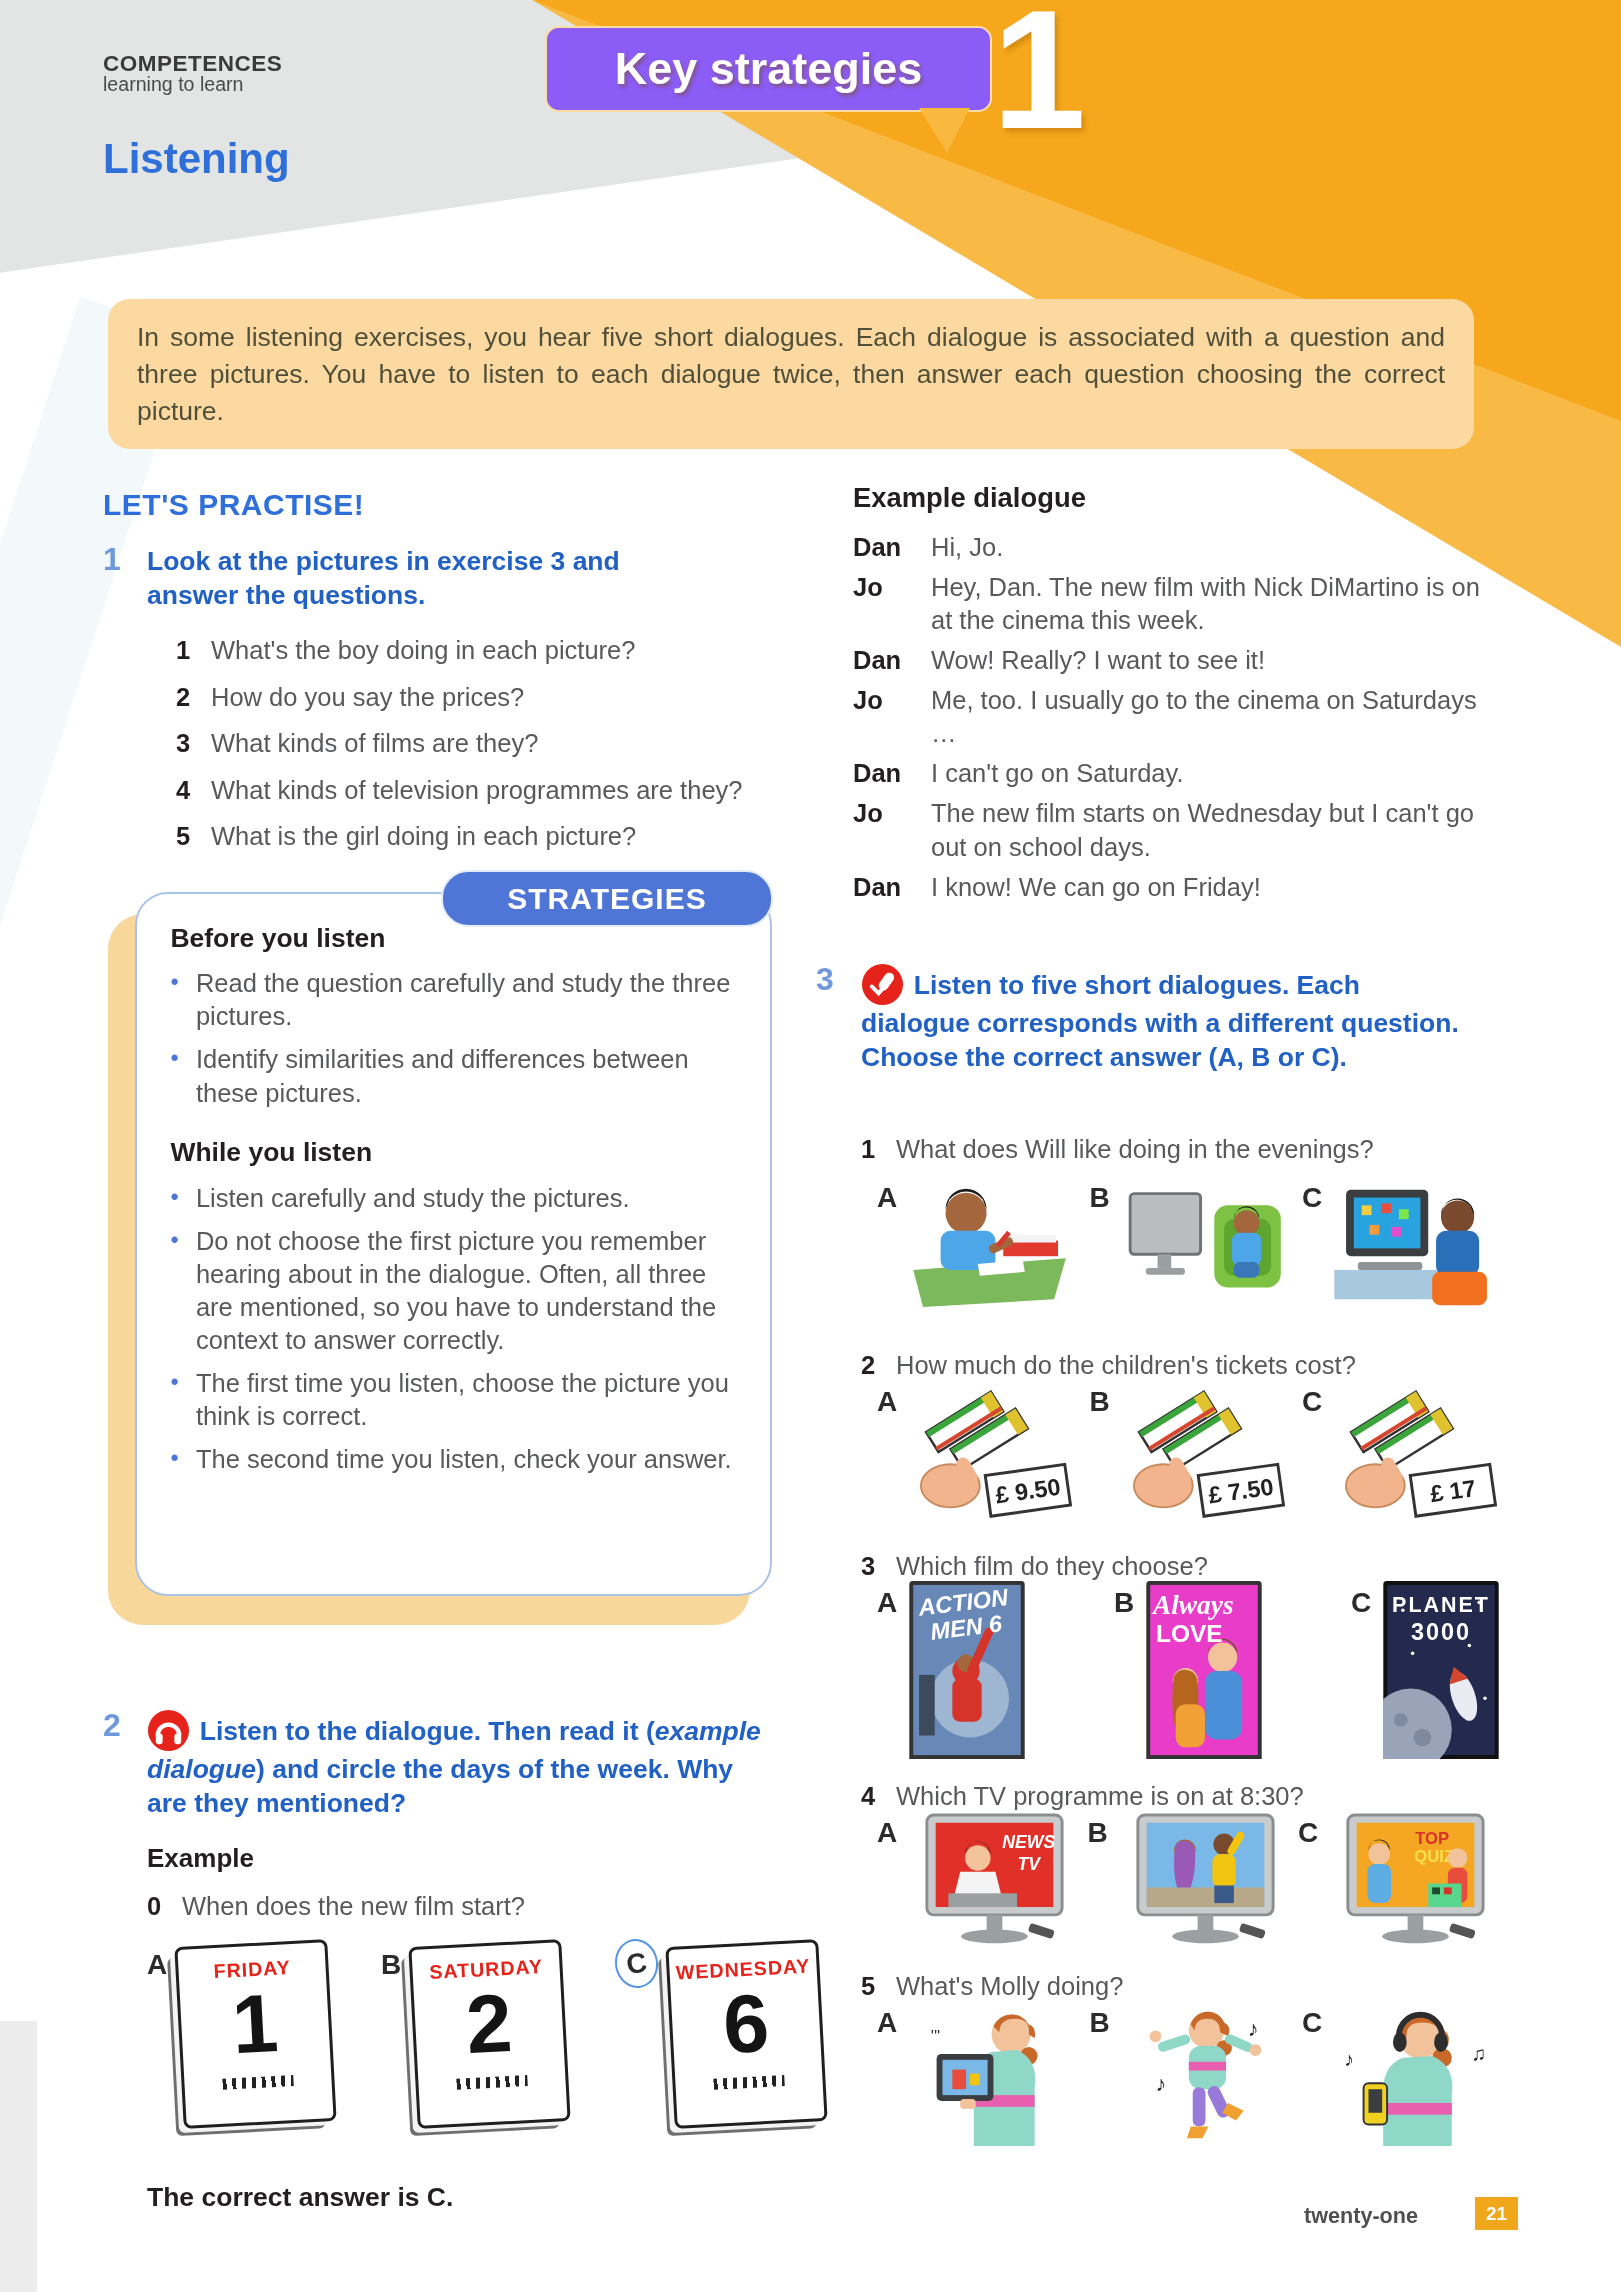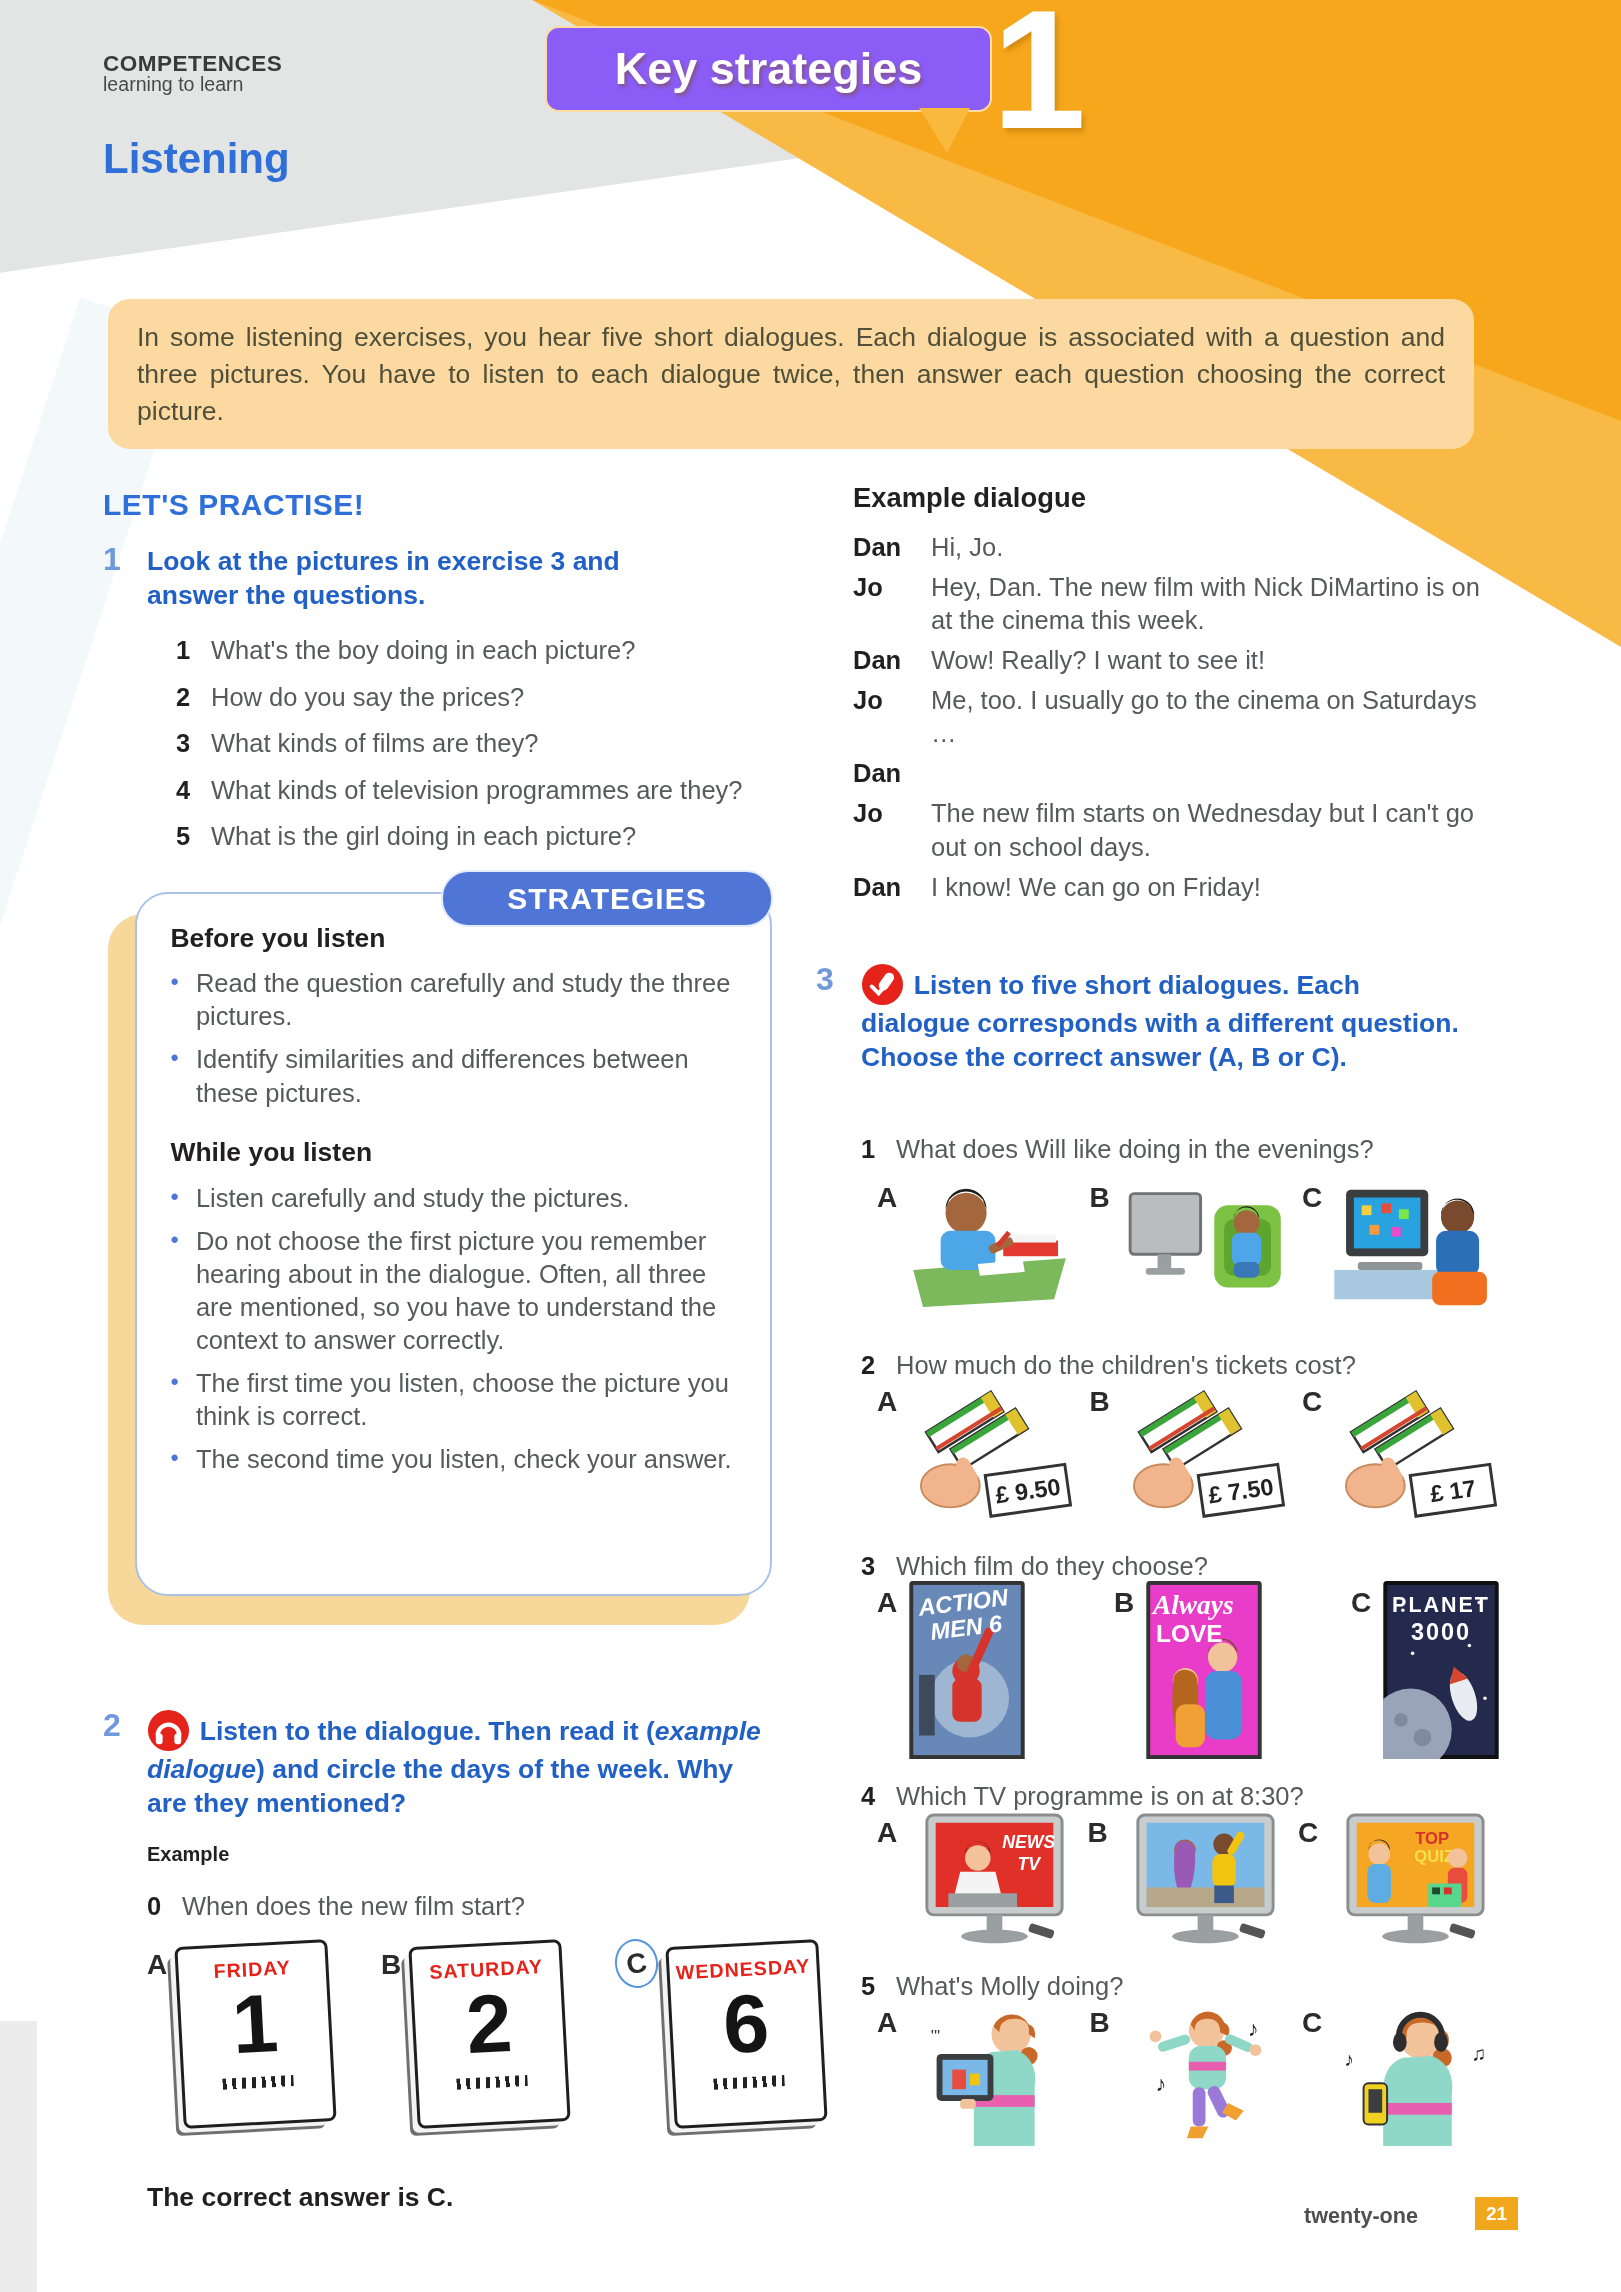--- a/index.html
+++ b/index.html
@@ -49,21 +49,21 @@
   .strat-pill span{font-size:30px;font-weight:bold;color:#ffffff;letter-spacing:1px;}
   .strat-h{font-size:26.5px;font-weight:bold;color:#231f20;margin:0 0 13.7px 0;}
   .strat-h2{margin-top:27.4px;}
   .bullet{display:flex;margin-bottom:9.8px;font-size:25.5px;color:#58595b;line-height:1.3;}
   .bullet .dot{color:#4f75d6;width:25.5px;flex:none;font-size:23.5px;}
 
   
   .ex2-num{left:103px;top:1707px;}
   .ex2-text{left:147px;top:1709px;width:627px;font-size:26.5px;font-weight:bold;color:#2160c4;line-height:1.3;}
   .audio-badge{display:inline-block;width:43px;height:43px;vertical-align:-11.8px;margin-right:9.8px;}
-  .example-label{left:147px;top:1843px;font-size:20px;font-weight:bold;}
+  .example-label{left:147px;top:1843px;font-size:26px;font-weight:bold;}
   .ex2-q{left:147px;top:1892px;display:flex;font-size:25.5px;}
   .ex2-q .n{width:35px;font-weight:bold;}
   .ex2-q .t{color:#58595b;}
   .cal-row{left:147px;top:1943px;width:833px;display:flex;}
   .cal-cell{display:flex;align-items:flex-start;margin-right:49px;}
   .opt-letter{font-size:28px;color:#2b2b2b;margin:5.9px 11.8px 0 0;font-weight:bold;}
   .circled{display:inline-block;border:2.9px solid #5596e0;border-radius:50%;width:39px;height:45px;
            text-align:center;line-height:45px;transform:rotate(-10deg);margin-top:-3.9px;}
   .calendar{width:147px;height:176px;background:#fff;border:3.9px solid #1f1f1f;border-radius:7.8px;
             transform:rotate(-3deg);box-shadow:-6.9px 5.9px 0 -2px #f4f4f4,-9.8px 8.8px 0 -2px #6f6f6f;}
@@ -242,20 +242,21 @@
     <div class="dlg-row">
       <span class="sp">Dan</span>
       <span class="tx">Wow! Really? I want to see it!</span>
       </div>
     <div class="dlg-row">
       <span class="sp">Jo</span>
       <span class="tx">Me, too. I usually go to the cinema on Saturdays …</span>
       </div>
     <div class="dlg-row">
       <span class="sp">Dan</span>
+      <span class="tx">I can't go on Saturday.</span>
       </div>
     <div class="dlg-row">
       <span class="sp">Jo</span>
       <span class="tx">The new film starts on Wednesday but I can't go out on school days.</span>
       </div>
     <div class="dlg-row">
       <span class="sp">Dan</span>
       <span class="tx">I know! We can go on Friday!</span>
       </div>
   </div>

